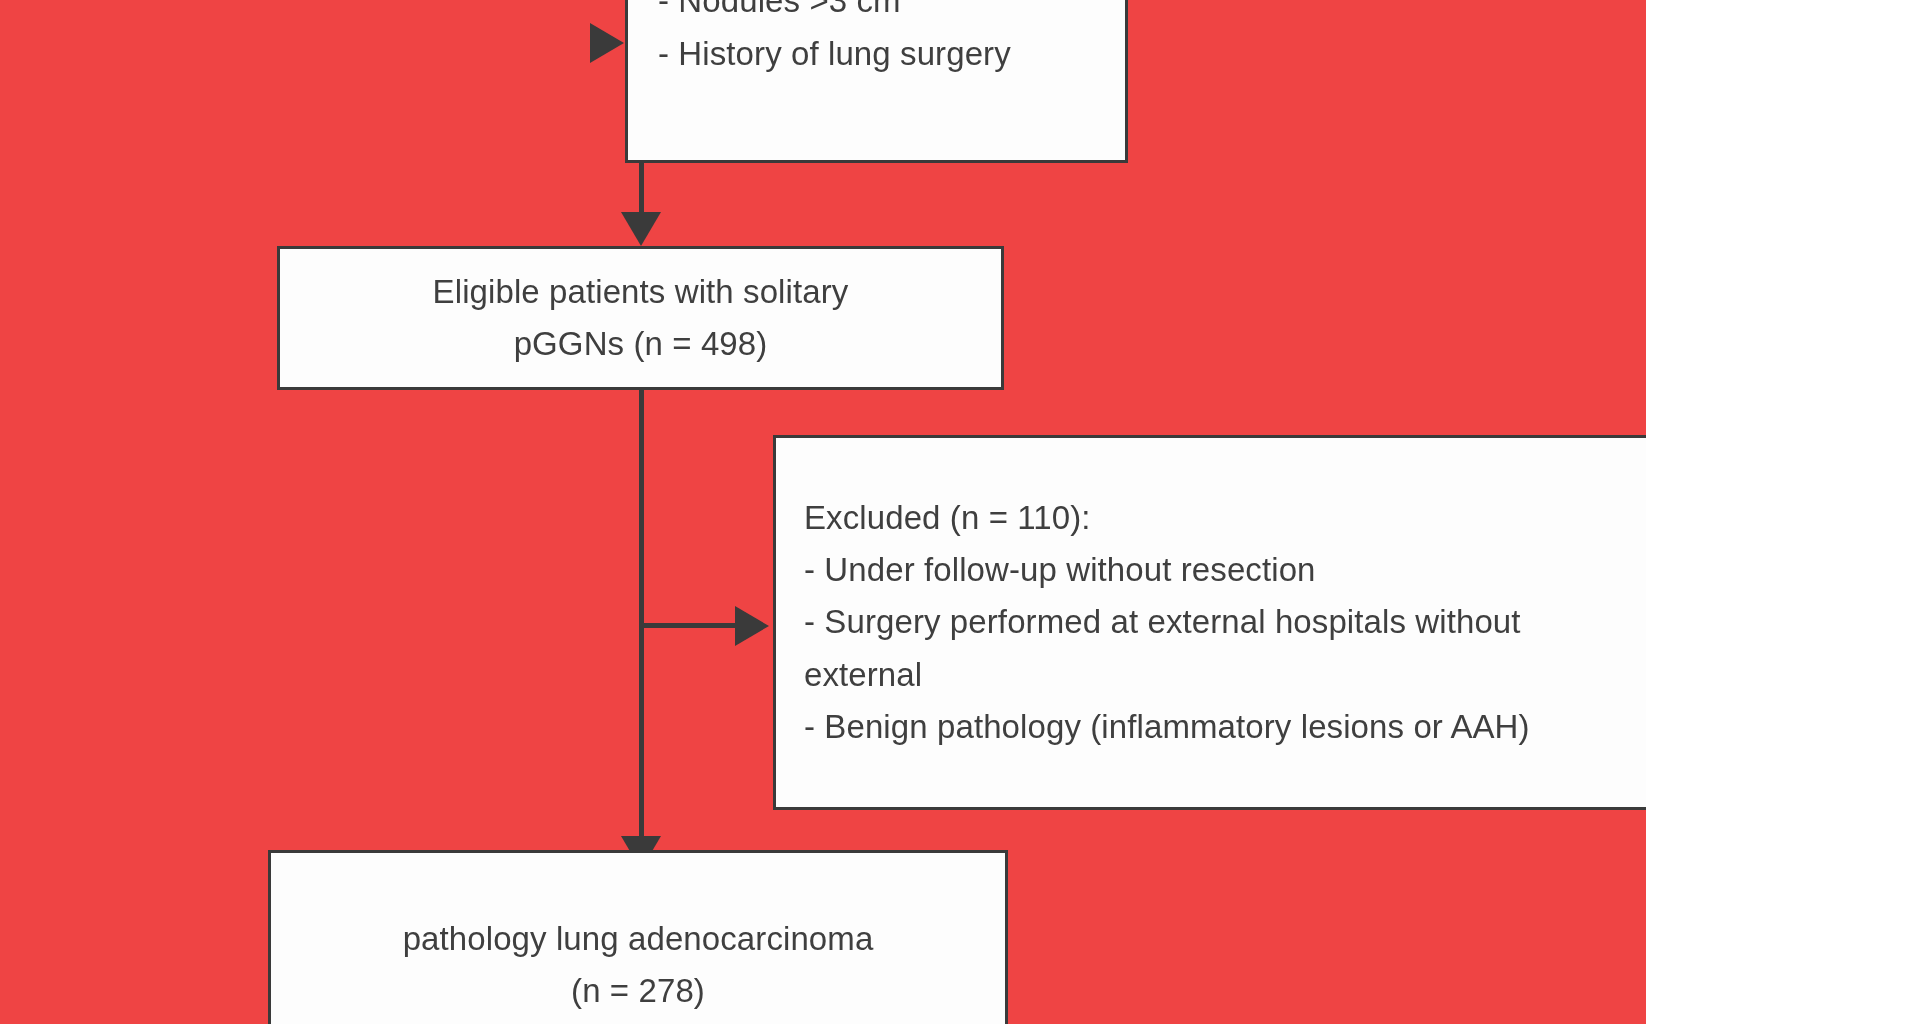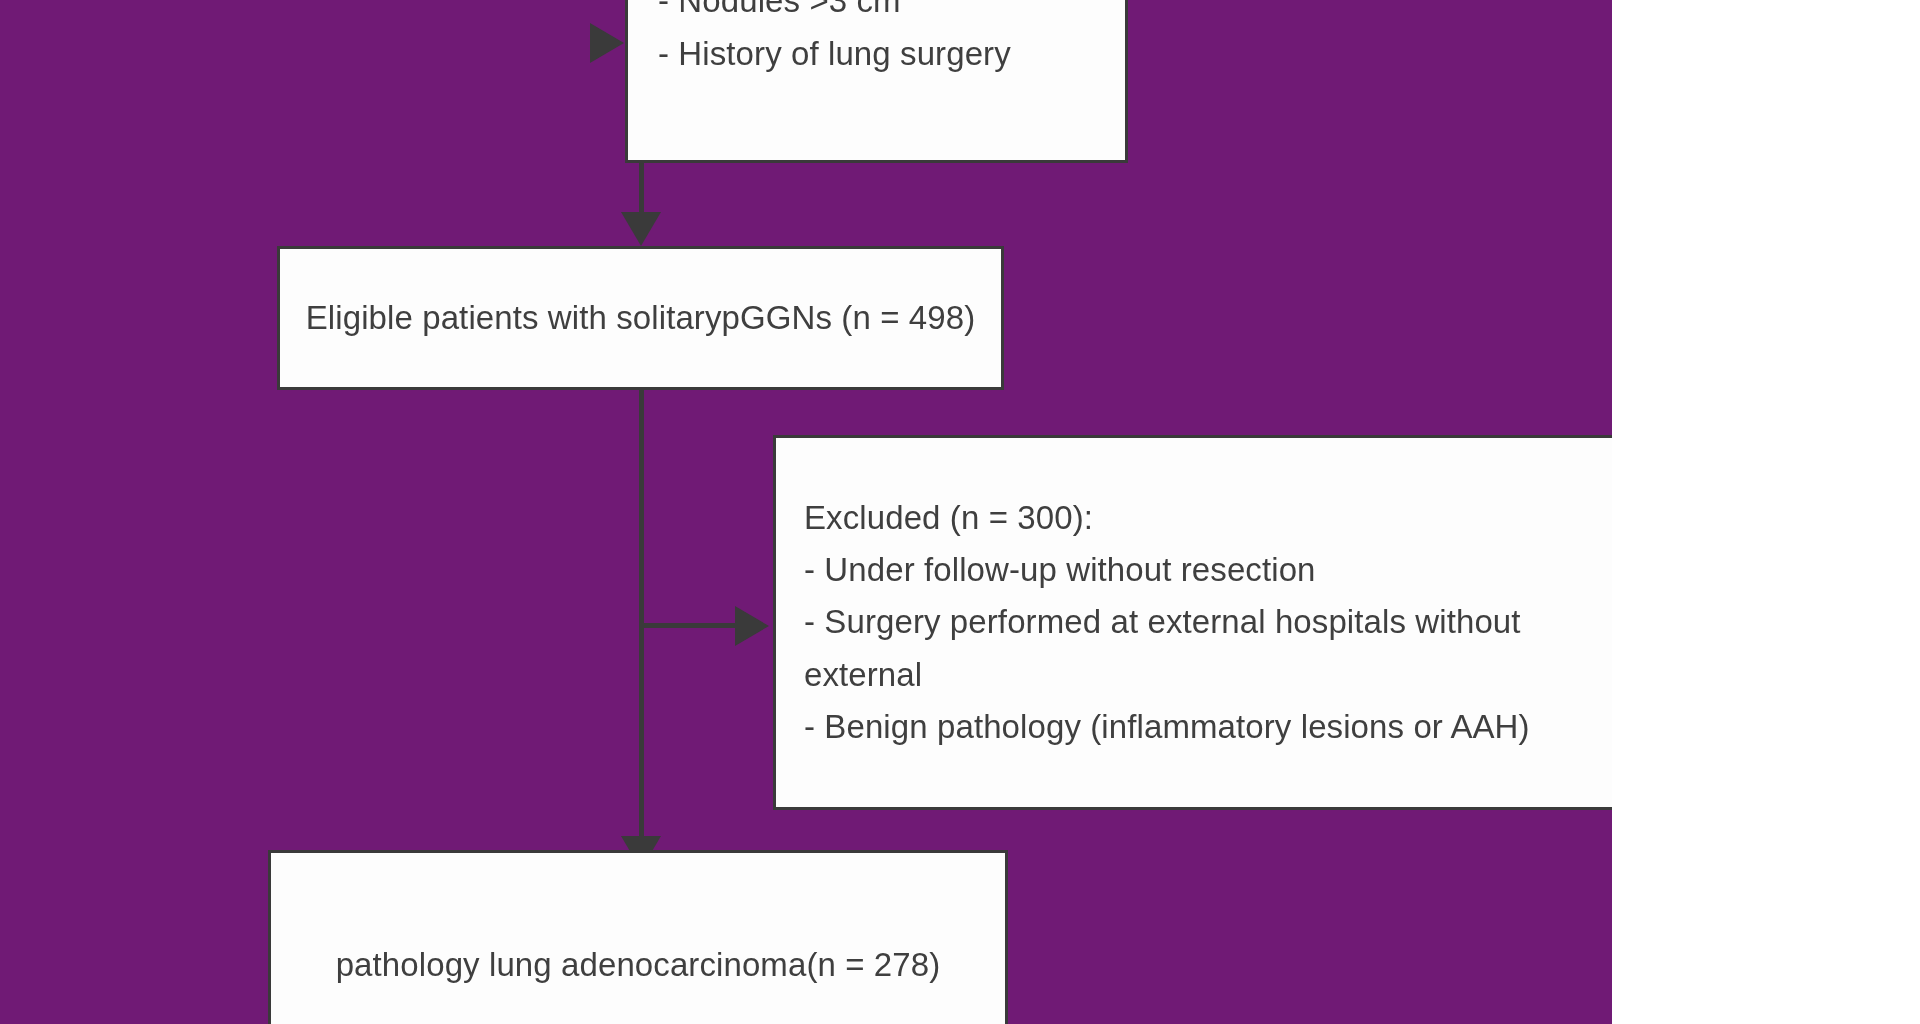--- a/index.html
+++ b/index.html
@@ -8,38 +8,39 @@
     padding: 0;
     background: #ffffff;
   }
   body {
     font-family: "Liberation Sans", sans-serif;
   }
   #canvas {
     position: relative;
     width: 1612px;
     height: 1024px;
-    background: #701a75;
+    background: #ef4444;
     overflow: hidden;
+    padding-left: 34px;
   }
 
   
   .node {
     position: absolute;
     box-sizing: border-box;
     border: 3px solid #3a3a3a;
     background: #fdfdfd;
     color: #3f3f3f;
     font-size: 33px;
     line-height: 1.58;
     letter-spacing: 0.1px;
   }
   .node.centered {
     display: flex;
-    flex-direction: row;
+    flex-direction: column;
     align-items: center;
     justify-content: center;
     text-align: center;
   }
   .node.listbox {
     display: flex;
     flex-direction: column;
     justify-content: center;
     text-align: left;
     padding-left: 26px;
@@ -143,21 +144,21 @@
     <span class="line">- Nodules &gt;3 cm</span>
     <span class="line">- History of lung surgery</span>
   </div>
 
   <div class="node centered" id="box-eligible">
     <span class="line">Eligible patients with solitary</span>
     <span class="line">pGGNs (n = 498)</span>
   </div>
 
   <div class="node listbox" id="box-excluded">
-    <span class="line">Excluded (n = 300):</span>
+    <span class="line">Excluded (n = 110):</span>
     <span class="line">- Under follow-up without resection</span>
     <span class="line">- Surgery performed at external hospitals without</span>
     <span class="line">external</span>
     <span class="line">- Benign pathology (inflammatory lesions or AAH)</span>
   </div>
 
   <div class="node centered" id="box-final">
     <span class="line">pathology lung adenocarcinoma</span>
     <span class="line">(n = 278)</span>
   </div>

